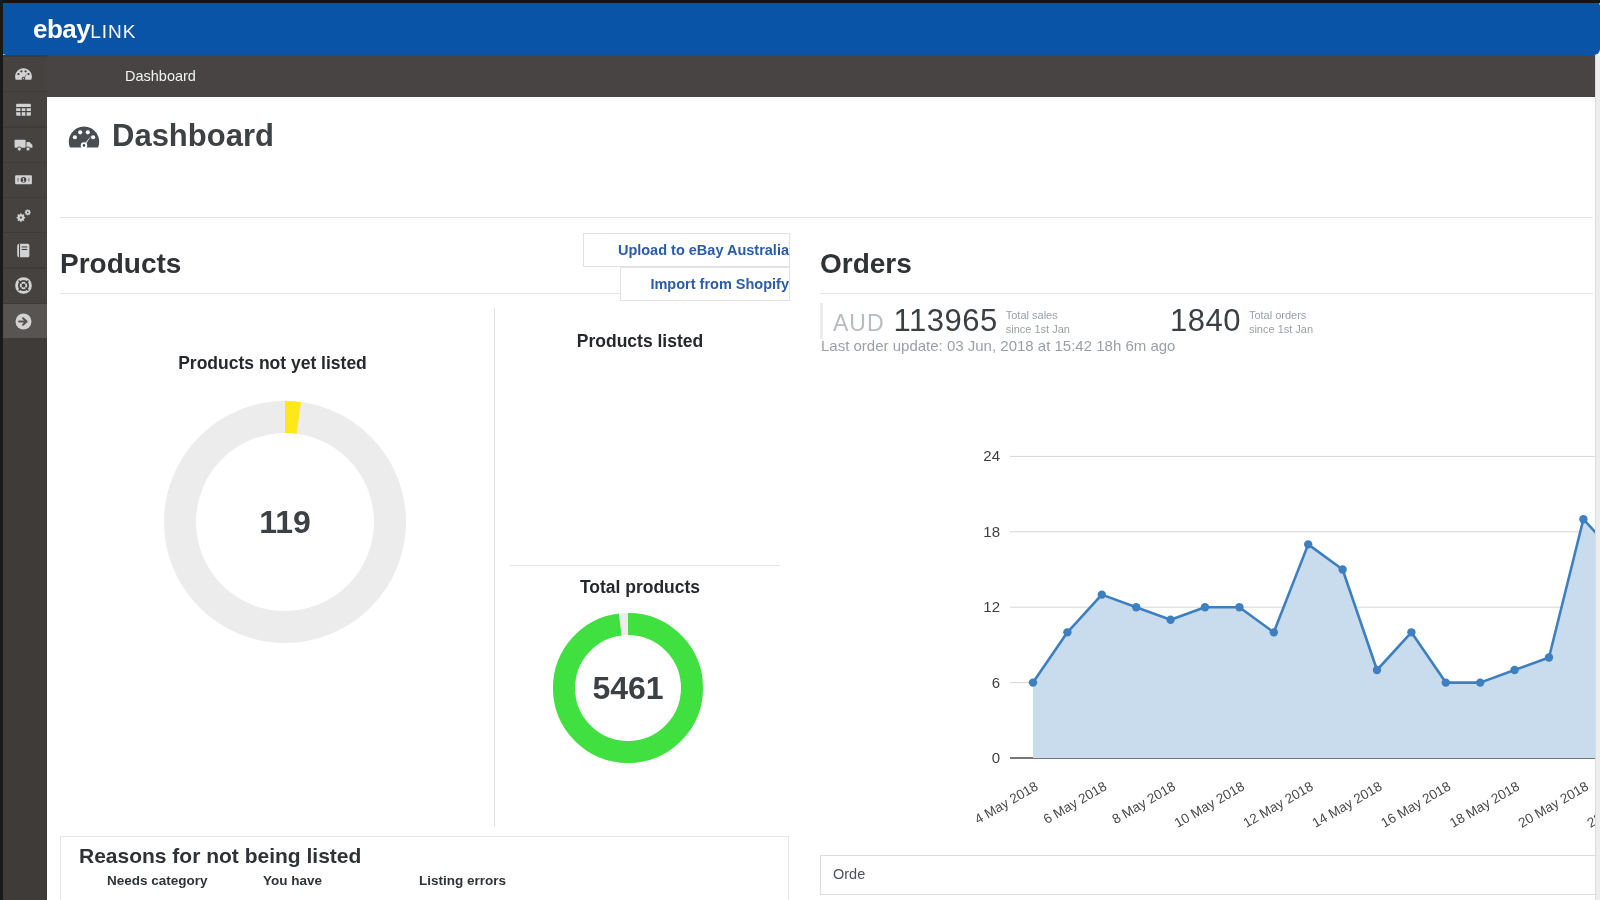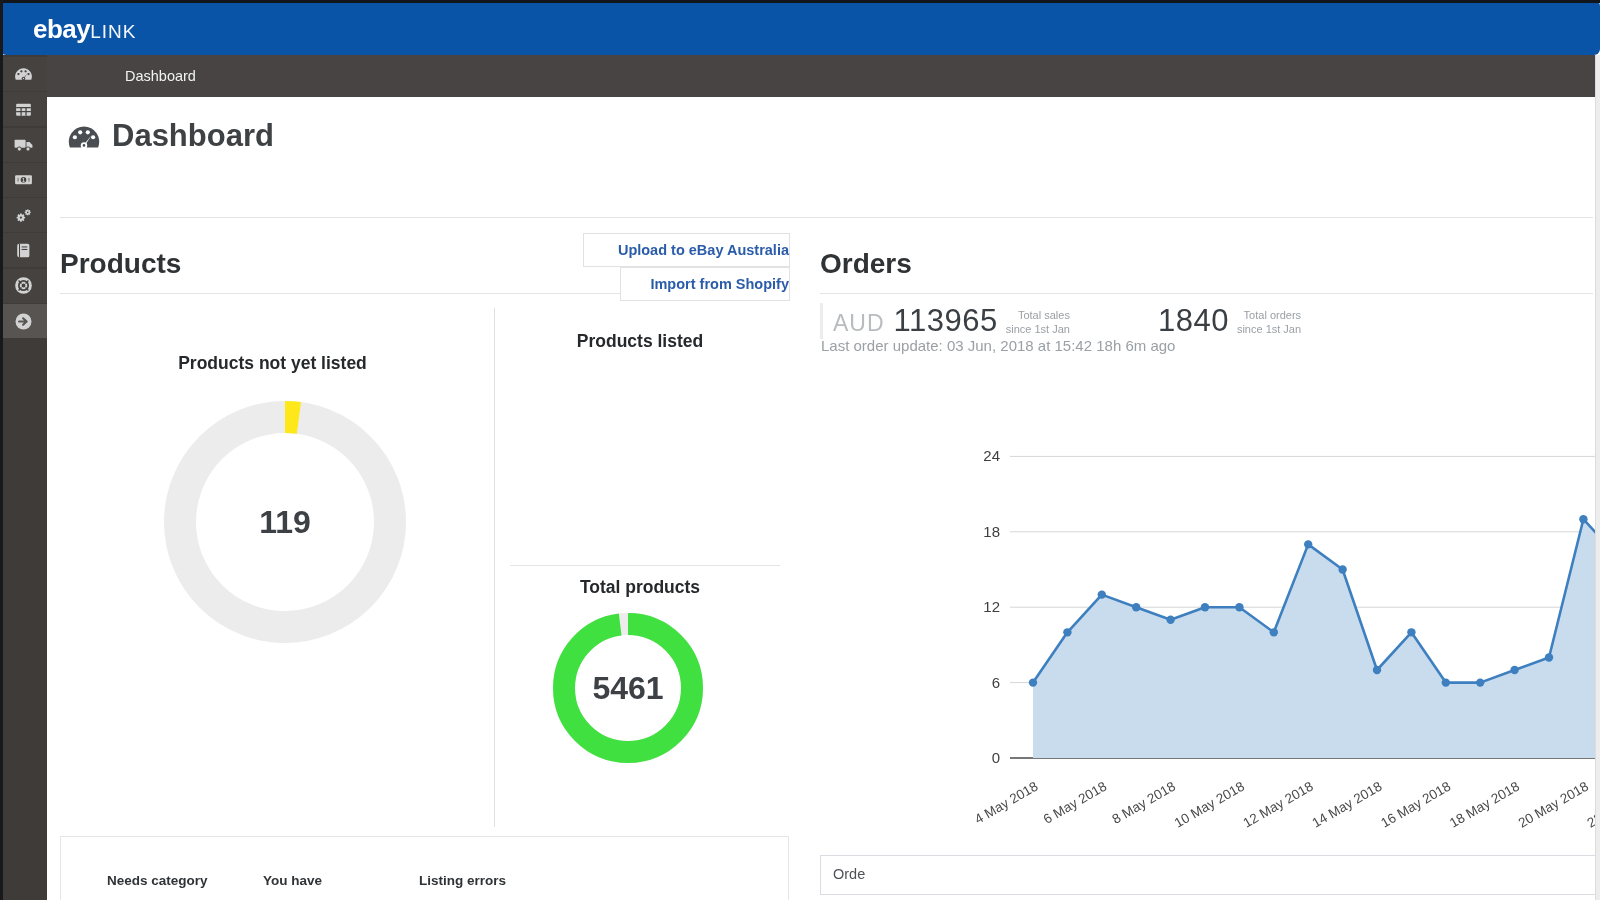--- a/index.html
+++ b/index.html
@@ -41,21 +41,21 @@
 
   
   .donut { position:relative; }
   .donut svg { display:block; }
   .donut .dval { position:absolute; left:0; top:0; width:100%; height:100%; display:flex; align-items:center; justify-content:center; font-size:32px; font-weight:bold; color:#3d4145; }
   .donut-title { font-size:17.5px; font-weight:bold; color:#26292c; text-align:center; }
 
   .vline { background:#e0e0e0; width:1px; }
 
   
-  .stats { left:820px; top:303px; display:flex; align-items:flex-start; border-left:3px solid #ececec; padding-left:10px;text-align:right; }
+  .stats { left:820px; top:303px; display:flex; align-items:flex-start; border-left:3px solid #ececec; padding-left:10px; }
   .stats .cur { font-size:23px; color:#b9bcbf; margin-top:7px; letter-spacing:1px; }
   .stats .big { font-size:31px; color:#3a3f44; margin-left:9px; letter-spacing:0.5px; }
   .stats .cap { font-size:11px; color:#9aa0a6; margin-left:8px; margin-top:5px; line-height:1.3; }
   .stats .spacer { width:88px; }
   .last-update { left:821px; top:337px; font-size:15px; color:#9aa0a6; }
 
   
   .otable { left:820px; top:855px; width:779px; display:flex; border-top:1px solid #d9dce0; border-bottom:1px solid #d9dce0; }
   .otable .cell { height:38px; line-height:37px; border-left:1px solid #d9dce0; padding-left:12px; font-size:14.5px; color:#4f5357; background:#fff; }
 
@@ -212,37 +212,38 @@
       <circle cx="75" cy="75" r="64" fill="none" stroke="#41e041" stroke-width="22" stroke-dasharray="393.5586214487463 8.565238210747225" transform="rotate(-90 75 75)"></circle>
     </svg>
   <span class="dval">5461</span>
 </div>
 
 <div class="abs hr" style="left:510px; top:565px; width:270px;"></div>
 
 <div class="abs donut-title" style="left:495px; top:577px; width:290px;">Total products</div>
 
 <div class="abs reasons">
+  <h3>Reasons for not being listed</h3>
   <span class="col-label" style="left:46px;">Needs category</span>
   <span class="col-label" style="left:202px;">You have</span>
   <span class="col-label" style="left:358px;">Listing errors</span>
 </div>
 
 <h2 class="abs section-h" style="left:820px; top:248px;">Orders</h2>
 <div class="abs hr" style="left:820px; top:293px; width:773px;"></div>
 
 <div class="abs stats">
   <span class="cur">AUD</span>
   <span class="big">113965</span>
   <span class="cap">
     <span>Total sales</span><br>
     <span>since 1st Jan</span>
   </span>
   <span class="spacer"></span>
-  <span class="big" style="margin-left:0;">1840</span>
+  <span class="big" style="margin-left:12px;">1840</span>
   <span class="cap">
     <span>Total orders</span><br>
     <span>since 1st Jan</span>
   </span>
 </div>
 <div class="abs last-update">Last order update: 03 Jun, 2018 at 15:42 18h 6m ago</div>
 
 <div class="abs chart-wrap">
   <svg width="655" height="420">
       <line x1="70" y1="318" x2="655" y2="318" stroke="#4a4a4a" stroke-width="1.4"></line>

